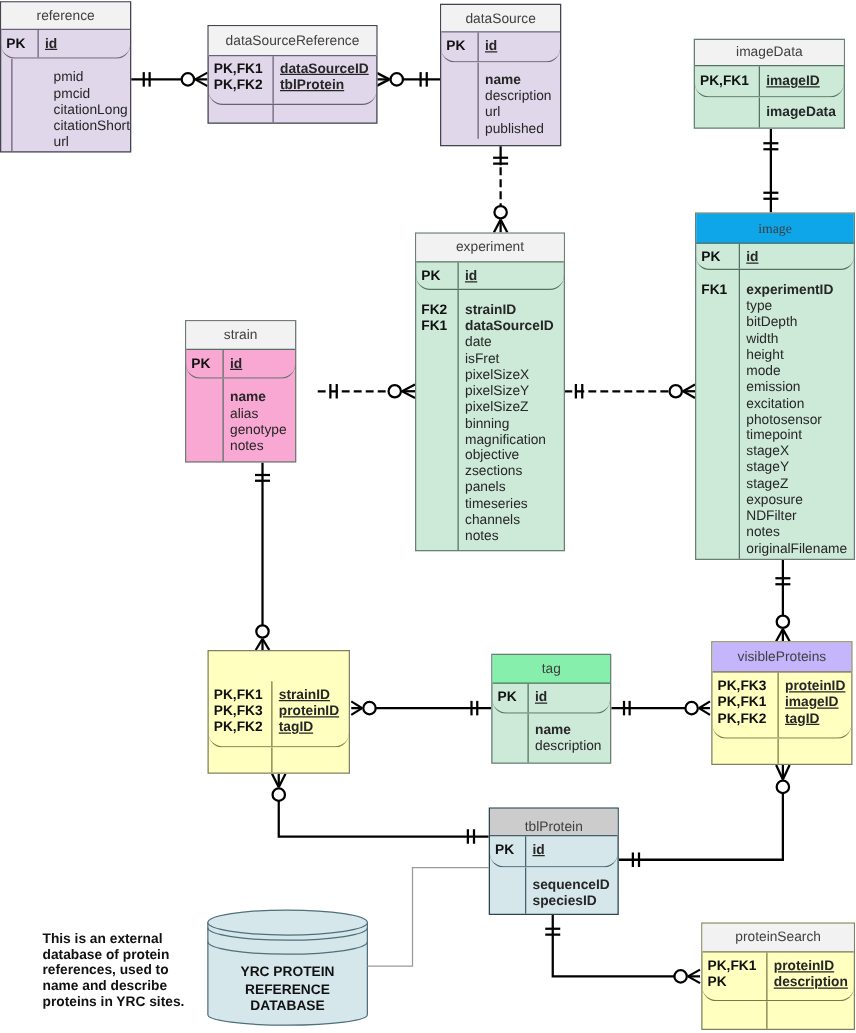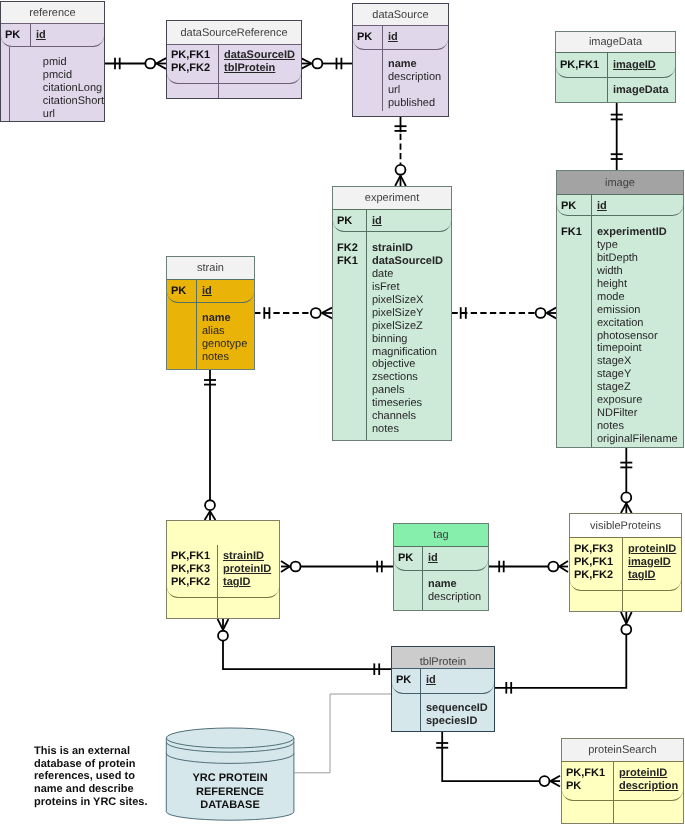--- a/index.html
+++ b/index.html
@@ -250,21 +250,21 @@
       <div>objective</div>
       <div>zsections</div>
       <div>panels</div>
       <div>timeseries</div>
       <div>channels</div>
       <div>notes</div>
     </div>
   </div>
 </div>
 <div class="tbl" style="left:556px;top:170px;width:128px;height:278px;background:#cde9d8;border-color:#6a7f76;">
-  <div class="thdr" style="height:24px;background:#a3a3a3;border-bottom-color:#557163;">
+  <div class="thdr" style="height:24px;background:#0ea5e9;border-bottom-color:#557163;font-family:Liberation Serif, serif;">
         <span>image</span>
       </div>
   <div class="sect pkdiv" style="top:24px;height:21px;border-bottom-color:#557163;">
     <div class="kcol" style="width:35px;border-right-color:#557163;padding-top:5px;">
       <div>PK</div>
     </div>
     <div class="fcol" style="padding-top:5px;">
       <div class="u">id</div>
     </div>
   </div>
@@ -286,21 +286,21 @@
       <div>stageX</div>
       <div>stageY</div>
       <div>stageZ</div>
       <div>exposure</div>
       <div>NDFilter</div>
       <div>notes</div>
       <div>originalFilename</div>
     </div>
   </div>
 </div>
-<div class="tbl" style="left:166px;top:256px;width:89px;height:114px;background:#eab308;border-color:#6a7f76;">
+<div class="tbl" style="left:148px;top:256px;width:89px;height:114px;background:#f9a8d4;border-color:#6a7f76;">
   <div class="thdr" style="height:23px;background:#f2f2f2;border-bottom-color:#557163;">
         <span>strain</span>
       </div>
   <div class="sect pkdiv" style="top:23px;height:23px;border-bottom-color:#557163;">
     <div class="kcol" style="width:30px;border-right-color:#557163;padding-top:5px;">
       <div>PK</div>
     </div>
     <div class="fcol" style="padding-top:5px;">
       <div class="u">id</div>
     </div>
@@ -351,21 +351,21 @@
   <div class="sect" style="top:47px;height:39px;">
     <div class="kcol" style="width:29px;border-right-color:#557163;padding-top:7px;">
     </div>
     <div class="fcol" style="padding-top:7px;">
       <div class="b">name</div>
       <div>description</div>
     </div>
   </div>
 </div>
 <div class="tbl" style="left:569px;top:513px;width:113px;height:99px;background:#ffffc0;border-color:#808068;">
-  <div class="thdr" style="height:24px;background:#ffffff;border-bottom-color:#7a7a48;">
+  <div class="thdr" style="height:24px;background:#c4b5fd;border-bottom-color:#7a7a48;">
         <span>visibleProteins</span>
       </div>
   <div class="sect pkdiv" style="top:24px;height:53px;border-bottom-color:#7a7a48;">
     <div class="kcol" style="width:53px;border-right-color:#7a7a48;padding-top:5px;">
       <div>PK,FK3</div>
       <div>PK,FK1</div>
       <div>PK,FK2</div>
     </div>
     <div class="fcol" style="padding-top:5px;">
       <div class="u">proteinID</div>

